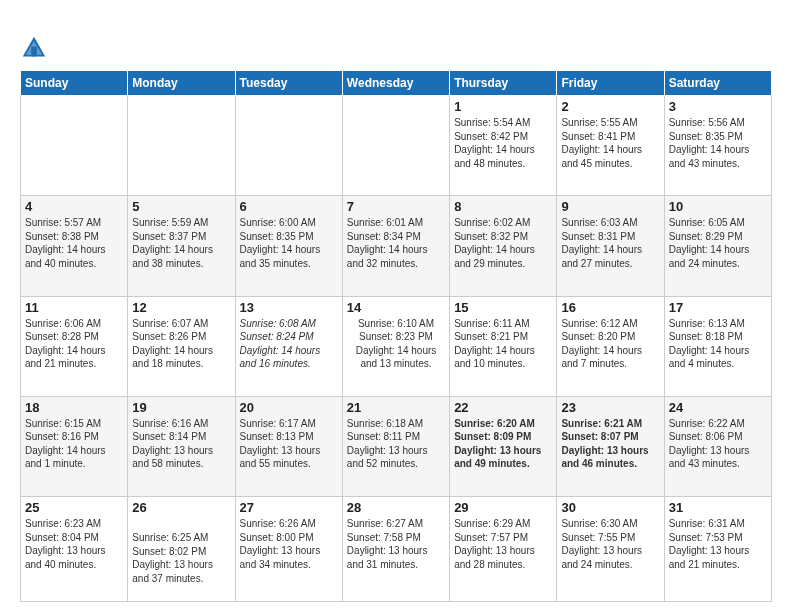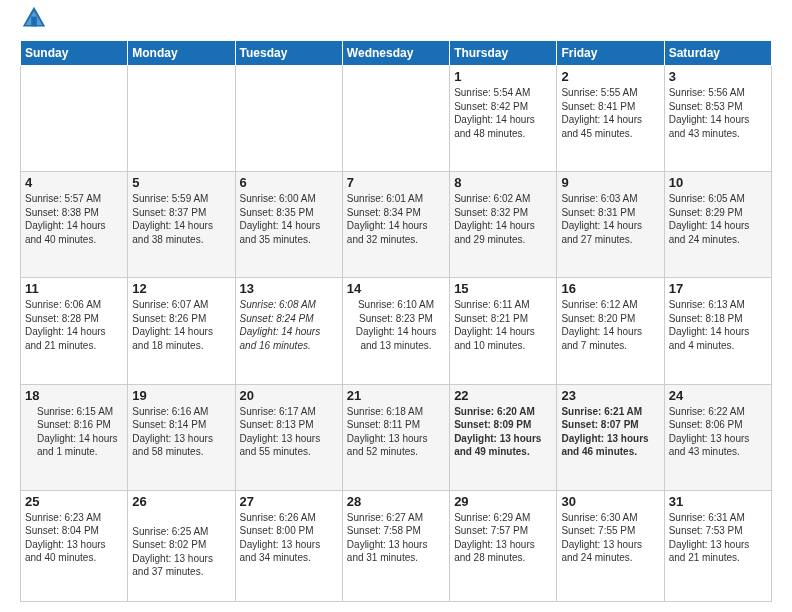--- a/index.html
+++ b/index.html
@@ -6,21 +6,21 @@
     body {
       width: 792px;
       height: 612px;
       font-family: Arial, sans-serif;
       background: #fff;
       overflow: hidden;
     }
     .page {
       width: 792px;
       height: 612px;
-      padding: 4px 20px 10px 20px;
+      padding: 34px 20px 10px 20px;
       display: flex;
       flex-direction: column;
     }
     .header {
       display: flex;
       justify-content: space-between;
       align-items: flex-start;
       margin-bottom: 8px;
     }
     .logo {
@@ -154,21 +154,21 @@
           <td>
             <span class="day-number">2</span>
             <div class="day-info" style="white-space: pre-line;">Sunrise: 5:55 AM
 Sunset: 8:41 PM
 Daylight: 14 hours
 and 45 minutes.</div>
           </td>
           <td>
             <span class="day-number">3</span>
             <div class="day-info" style="white-space: pre-line;">Sunrise: 5:56 AM
-Sunset: 8:53 PM
+Sunset: 8:35 PM
 Daylight: 14 hours
 and 43 minutes.</div>
           </td>
         </tr>
         <tr>
           <td>
             <span class="day-number">4</span>
             <div class="day-info" style="white-space: pre-line;">Sunrise: 5:57 AM
 Sunset: 8:38 PM
 Daylight: 14 hours
@@ -264,21 +264,21 @@
             <span class="day-number">17</span>
             <div class="day-info" style="white-space: pre-line;">Sunrise: 6:13 AM
 Sunset: 8:18 PM
 Daylight: 14 hours
 and 4 minutes.</div>
           </td>
         </tr>
         <tr>
           <td>
             <span class="day-number">18</span>
-            <div class="day-info" style="white-space: pre-line; margin-left: 12px;">Sunrise: 6:15 AM
+            <div class="day-info" style="white-space: pre-line;">Sunrise: 6:15 AM
 Sunset: 8:16 PM
 Daylight: 14 hours
 and 1 minute.</div>
           </td>
           <td>
             <span class="day-number">19</span>
             <div class="day-info" style="white-space: pre-line;">Sunrise: 6:16 AM
 Sunset: 8:14 PM
 Daylight: 13 hours
 and 58 minutes.</div>

